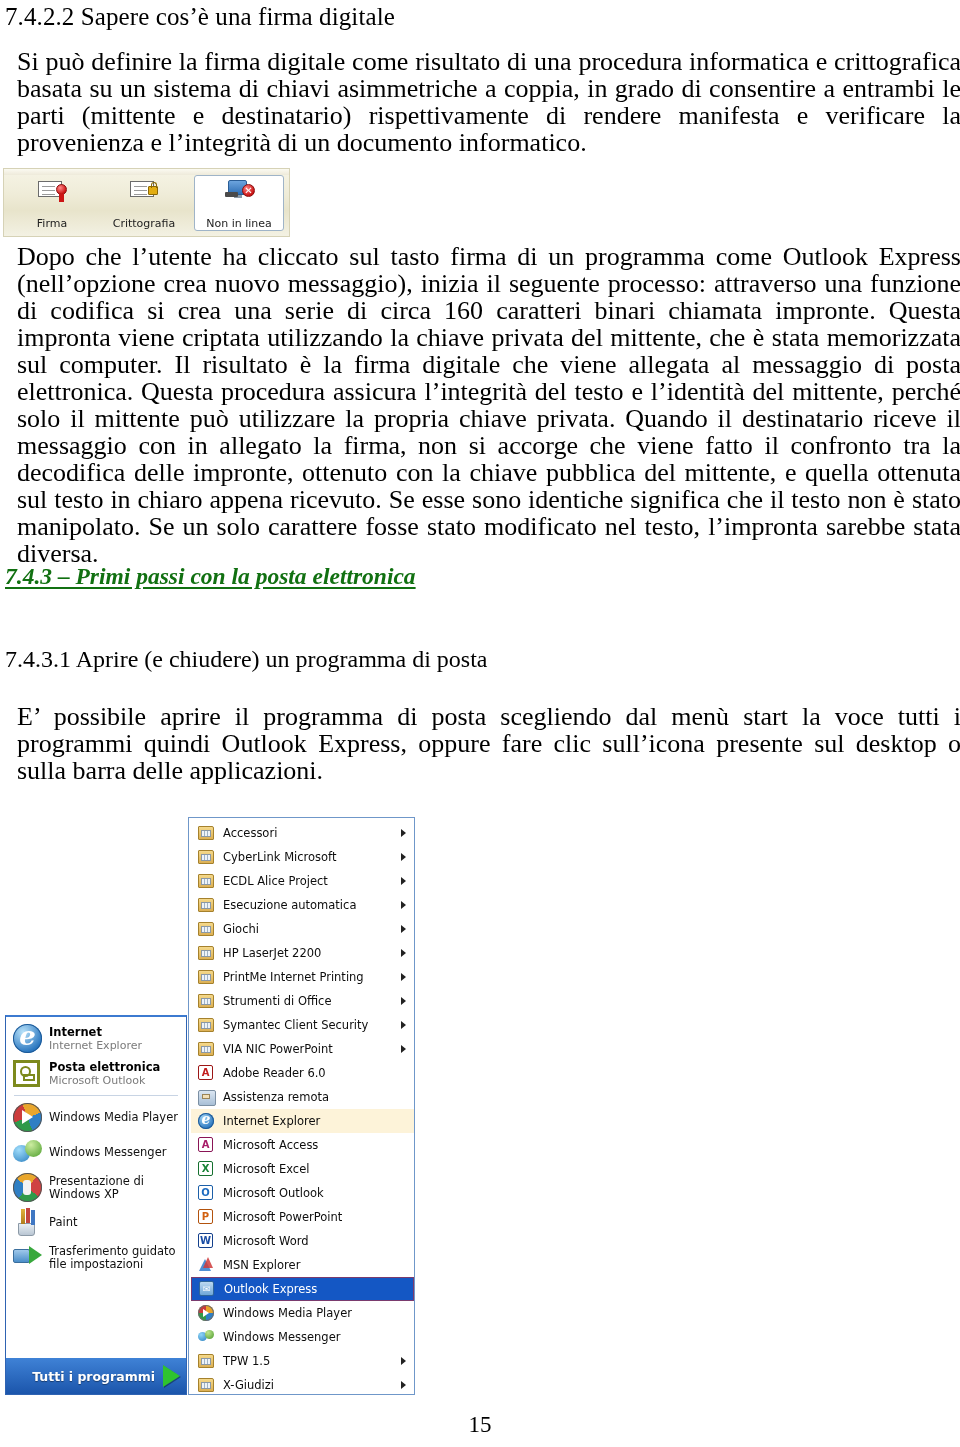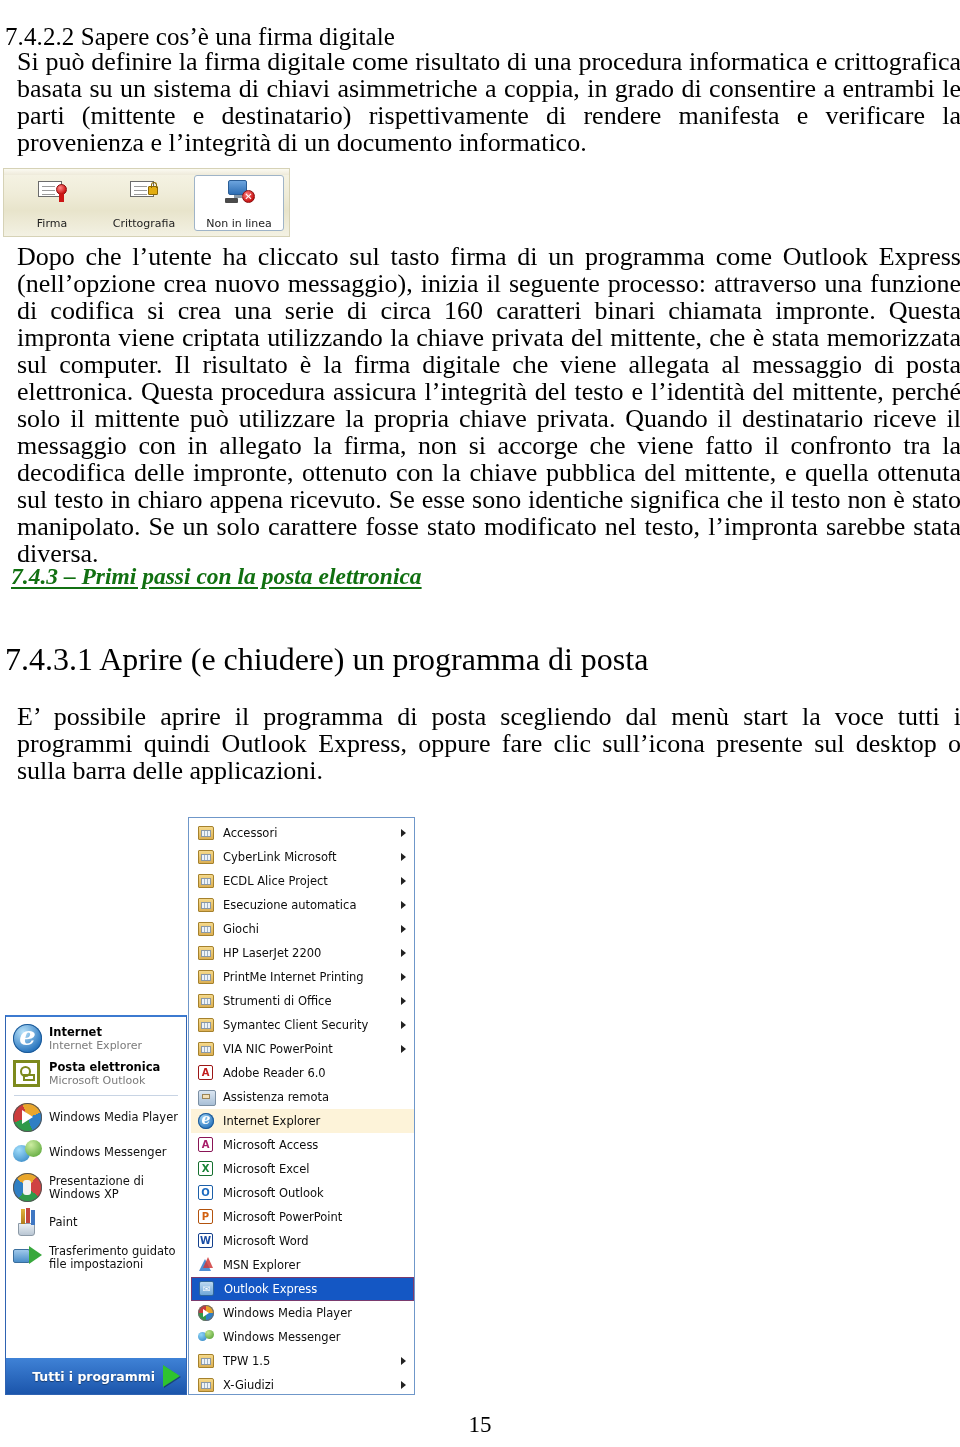--- a/index.html
+++ b/index.html
@@ -25,46 +25,45 @@
 
   
   .doc-heading {
     position: absolute;
     left: 5px;
     top: 2px;
     font-size: 25px;
     line-height: 30px;
     letter-spacing: 0.1px;
     white-space: nowrap;
-    margin-top: 20px;
   }
 
   .para {
     position: absolute;
     left: 17px;
     width: 944px;
     font-size: 26px;
     line-height: 27px;
     text-align: justify;
     text-justify: inter-word;
     hyphens: none;
   }
   .para.last-line-left { text-align-last: left; }
 
   .sub-heading {
     position: absolute;
     left: 5px;
-    font-size: 32px;
+    font-size: 24px;
     line-height: 28px;
     white-space: nowrap;
   }
 
   .green-heading {
     position: absolute;
-    left: 11px;
+    left: 5px;
     font-size: 23.5px;
     line-height: 28px;
     color: #117011;
     font-weight: bold;
     font-style: italic;
     text-decoration: underline;
     text-underline-offset: 3px;
     white-space: nowrap;
   }
 
@@ -104,21 +103,21 @@
     flex-direction: column;
     align-items: center;
     justify-content: flex-start;
     box-sizing: border-box;
   }
   .oe-btn .lbl {
     font-family: "DejaVu Sans", "Liberation Sans", sans-serif;
     font-size: 11px;
     line-height: 13px;
     color: #222;
-    margin-top: 13px;
+    margin-top: 19px;
     white-space: nowrap;
   }
   .oe-btn-firma  { left: 10px; width: 76px; }
   .oe-btn-cripto { left: 92px; width: 96px; }
   .oe-btn-offline{
     left: 190px; width: 90px;
     border: 1px solid #9fb4c8;
     border-radius: 3px;
     background: #ffffff;
     top: 6px;

